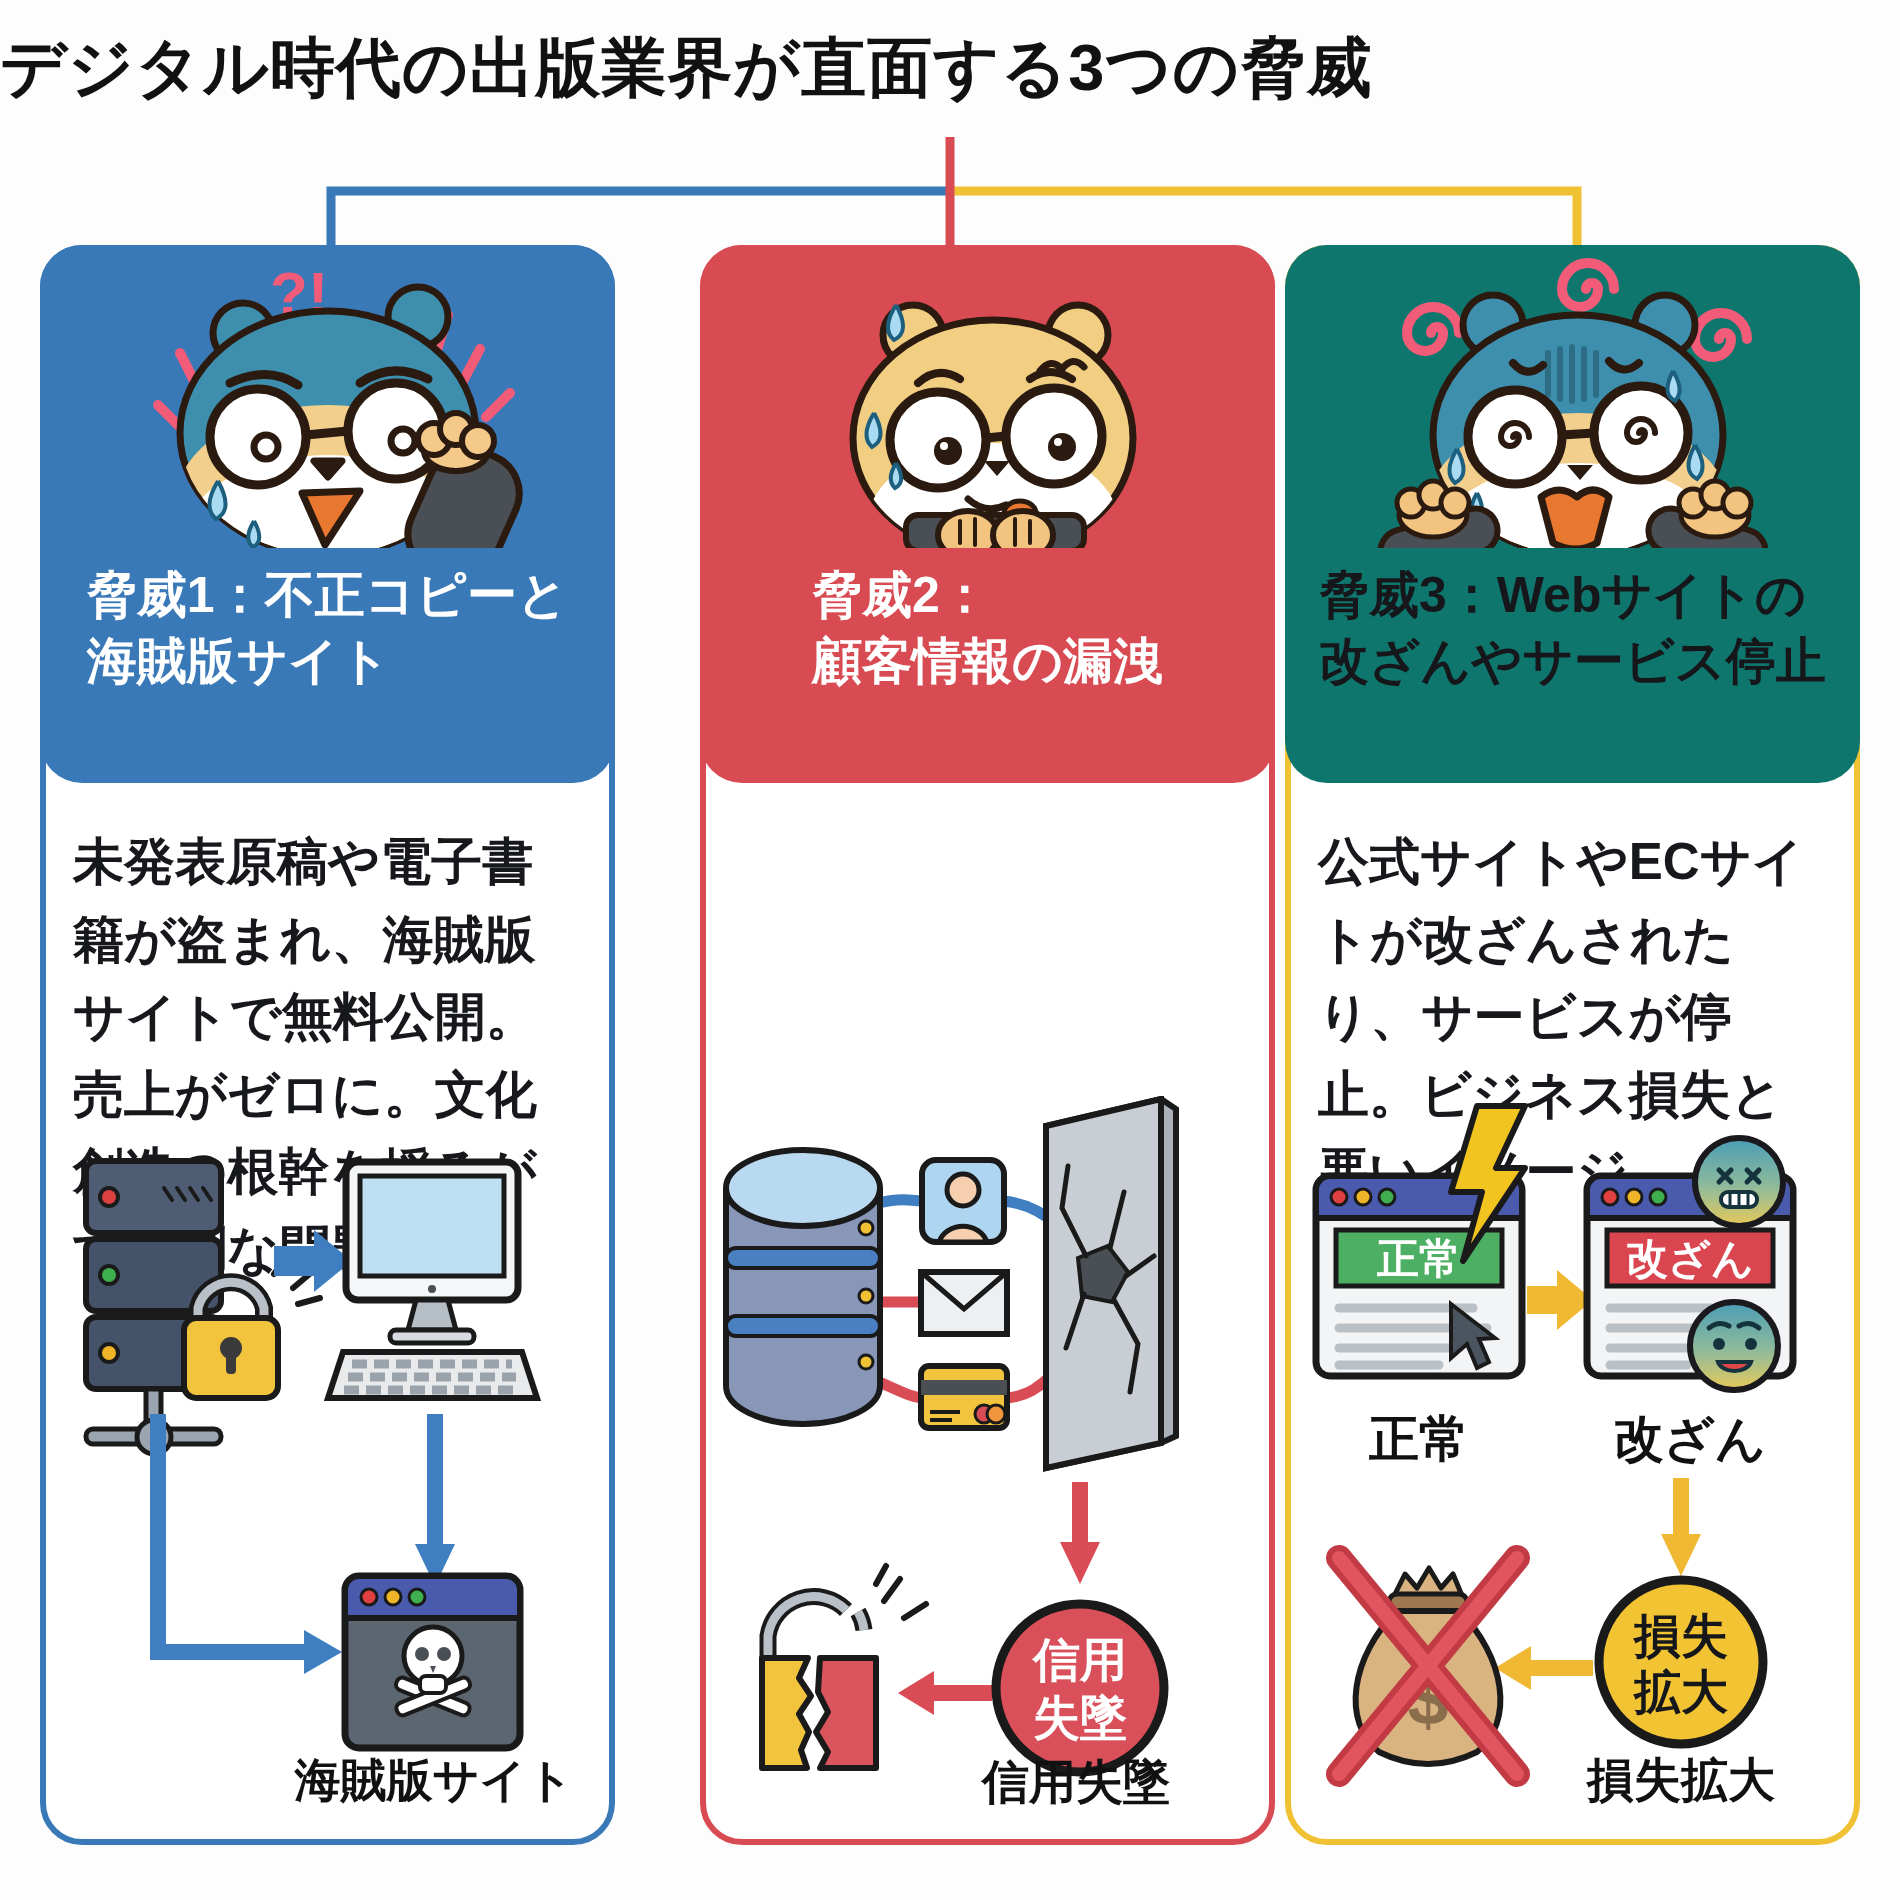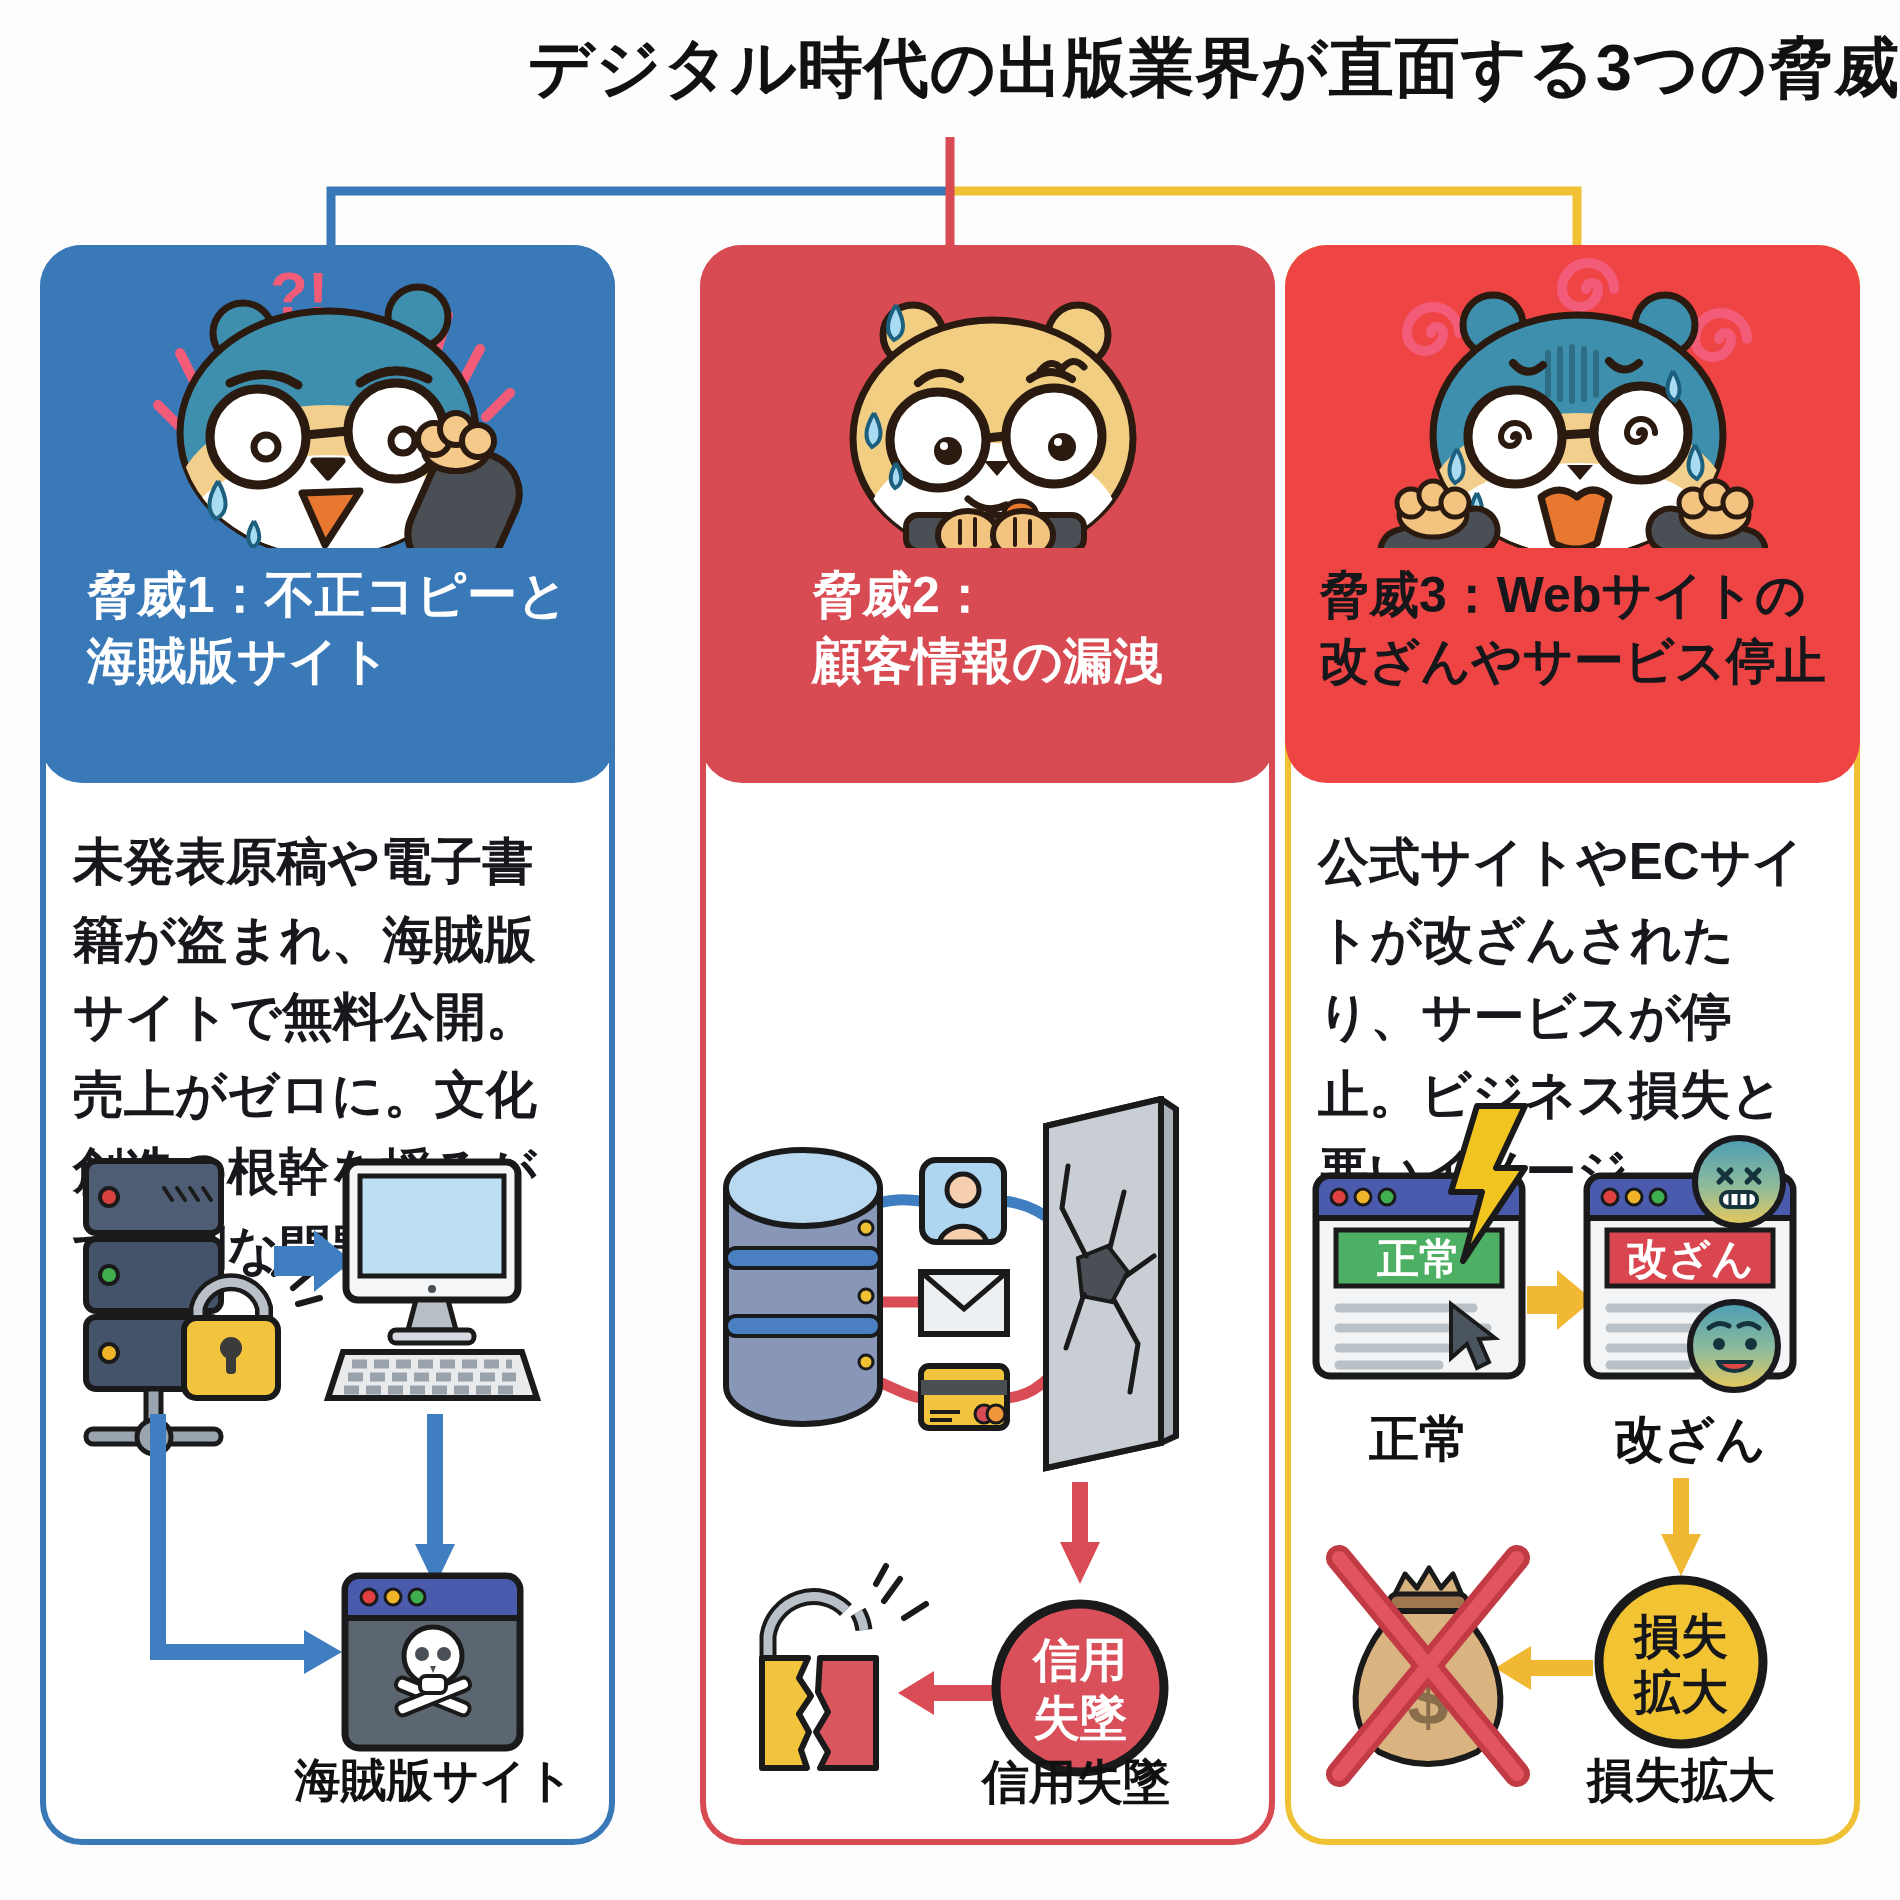--- a/index.html
+++ b/index.html
@@ -1,30 +1,30 @@
 <!DOCTYPE html>
 <html><head>
 <meta charset="utf-8">
 <style>
   html,body{margin:0;padding:0;background:#ffffff;}
   #canvas{position:relative;width:1900px;height:1900px;background:#fdfdfd;overflow:hidden;
           font-family:"Liberation Sans","DejaVu Sans",sans-serif;}
-  .title{position:absolute;top:24px;left:0;width:100%;text-align:right;
+  .title{position:absolute;top:24px;left:0;width:100%;text-align:left;
          font-size:65px;font-weight:900;color:#111;letter-spacing:1px;}
   #connectors{position:absolute;top:0;left:0;}
   .col{position:absolute;top:245px;width:575px;height:1600px;background:#ffffff;
        border:6px solid #000;border-radius:42px;box-sizing:border-box;}
   .col-blue{border-color:#3A79B8;}
   .col-red{border-color:#D94B52;margin-left:38px;}
   .col-yellow{border-color:#F0C233;}
   .head{position:absolute;top:-6px;left:-6px;right:-6px;height:538px;border-radius:42px;
         display:flex;flex-direction:column;align-items:center;}
   .col-blue .head{background:#3A79B8;}
   .col-red .head{background:#D94B52;}
-  .col-yellow .head{background:#ef4444;}
+  .col-yellow .head{background:#0f766e;}
   .head h2{margin:14px 0 0;font-size:50px;font-weight:800;line-height:1.32;
            text-align:left;color:#ffffff;}
   .col-yellow .head h2{color:#15171b;}
   .mascot{display:block;margin-top:8px;}
   .body-text{position:absolute;top:572px;left:27px;right:27px;margin:0;
              font-size:51px;font-weight:800;line-height:1.52;color:#16181c;text-align:left;}
   .diagram{position:absolute;top:845px;left:0;}
   svg text{font-family:"Liberation Sans","DejaVu Sans",sans-serif;}
 </style>
 </head>

